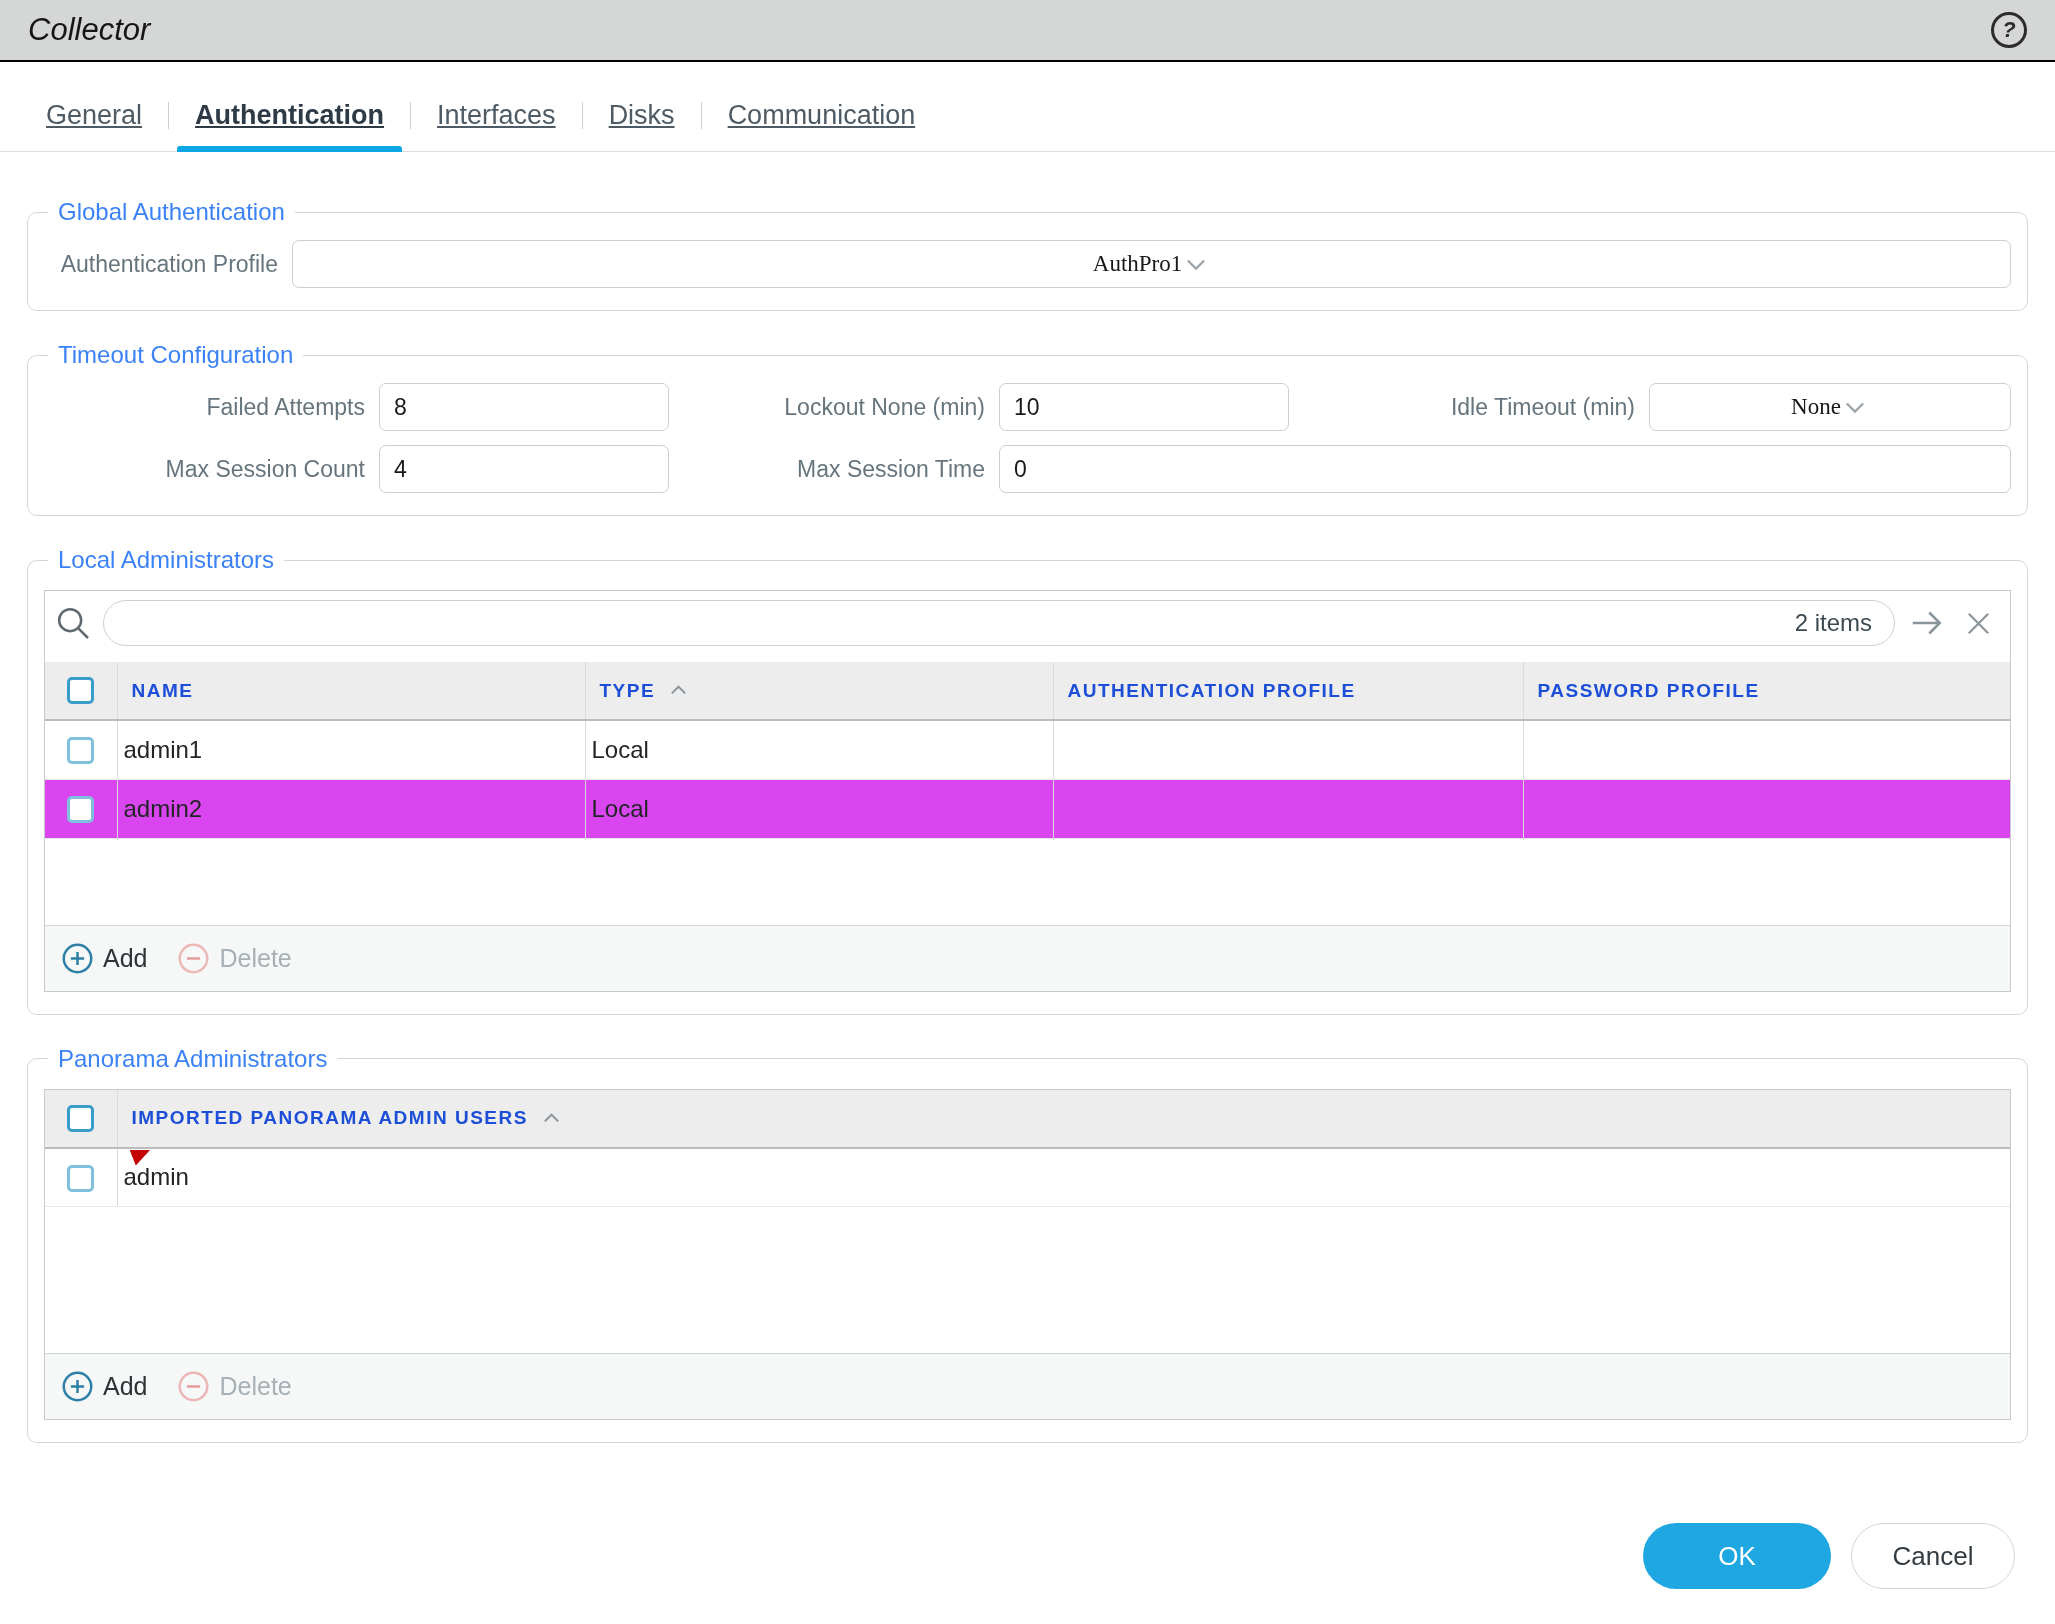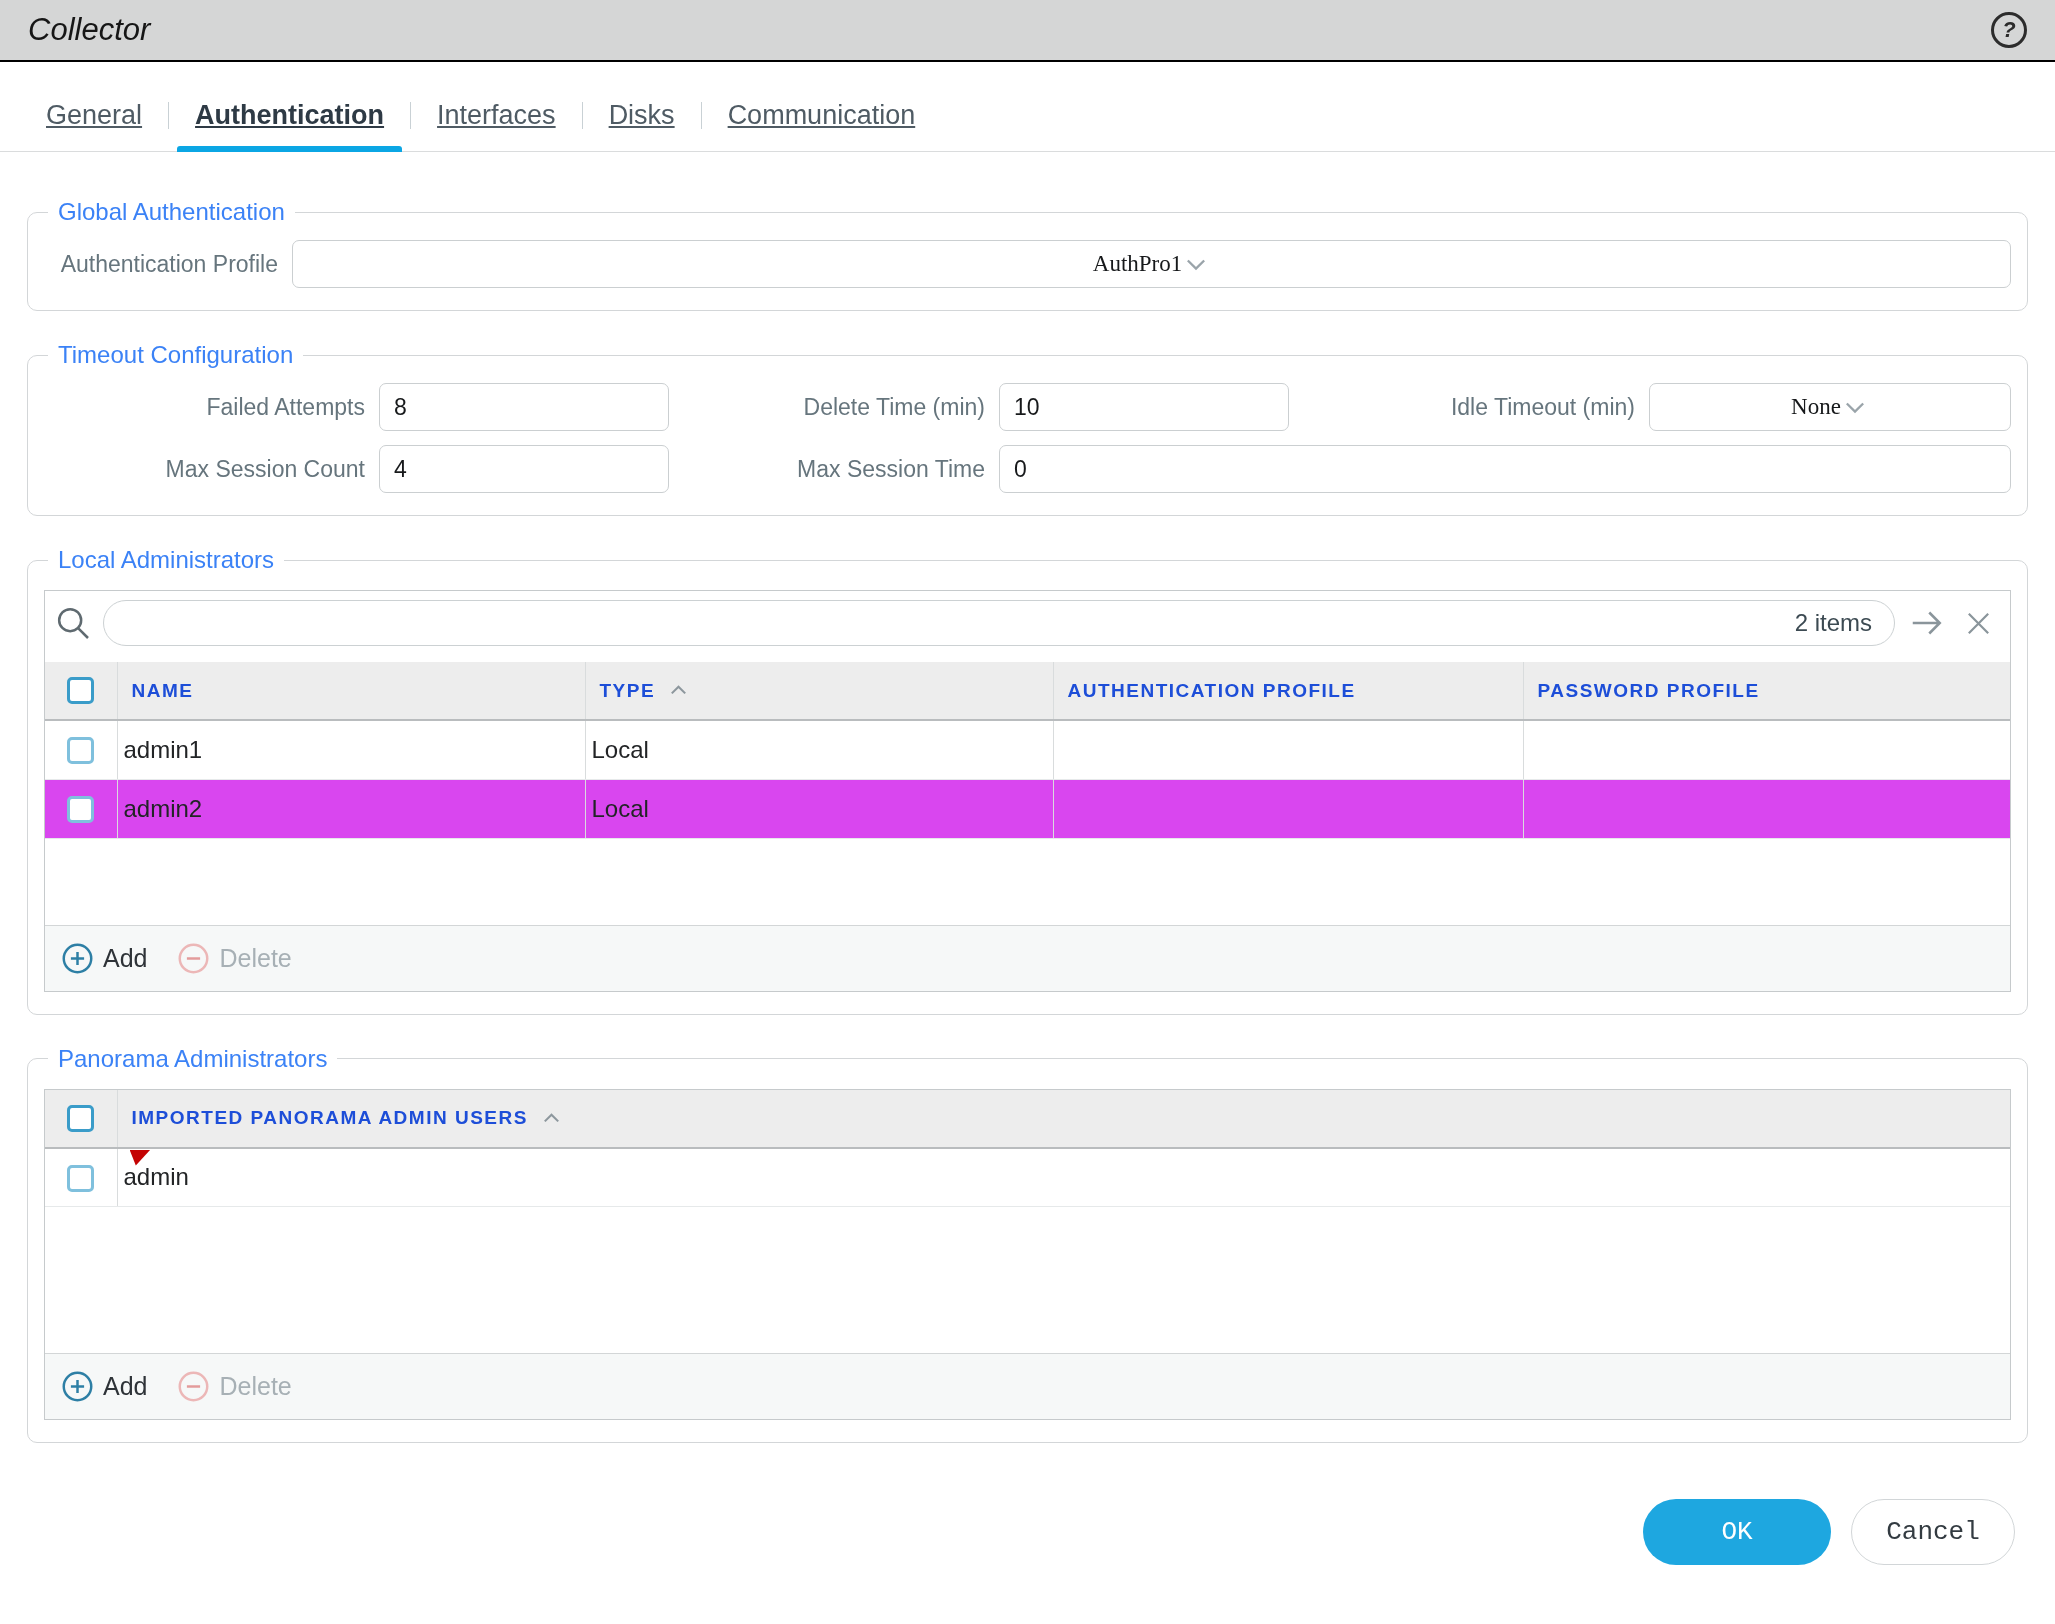--- a/index.html
+++ b/index.html
@@ -80,21 +80,21 @@
 
   .table-footer { height:66px; background:#f6f8f8; border-top:1.5px solid #d3d6d7;
     display:flex; align-items:center; gap:30px; padding:0 16px; }
   .action-btn { display:flex; align-items:center; gap:9px; font-size:25px; cursor:pointer; }
   .action-btn .lbl-add { color:#2e3338; }
   .action-btn .lbl-del { color:#a7b0b5; }
 
   
   .dialog-footer { display:flex; justify-content:flex-end; gap:20px; margin:56px 40px 0 0; }
   .btn { height:66px; border-radius:34px; font-size:26px; display:flex; align-items:center;
-    justify-content:center; cursor:pointer; font-family:Liberation Mono, monospace; border:none; }
+    justify-content:center; cursor:pointer; font-family:Liberation Sans, sans-serif; border:none;margin-top:24px; }
   .btn-ok { width:188px; background:#1ea7e0; color:#ffffff; }
   .btn-cancel { width:164px; background:#ffffff; border:1.5px solid #d2d6d8; color:#333b41; }
 </style>
 </head>
 <body>
 
 <div class="titlebar">
   <div class="title">Collector</div>
   <div class="help-circle">
     <span>?</span>
@@ -135,21 +135,21 @@
       </svg>
     </div>
   </div>
 </fieldset>
 
 <fieldset>
   <legend>Timeout Configuration</legend>
   <div class="form-row">
     <div class="form-label w-label-1">Failed Attempts</div>
     <input class="textbox w-290" type="text" value="8" style="">
-    <div class="form-label w-label-2">Delete Time (min)</div>
+    <div class="form-label w-label-2">Lockout None (min)</div>
     <input class="textbox w-290" type="text" value="10" style="">
     <div class="form-label w-label-3">Idle Timeout (min)</div>
     <div class="selectbox flex1">
       <span class="value">None</span>
       <svg width="28" height="28" viewBox="0 0 24 24">
         <path d="M5 9l7 7 7-7" fill="none" stroke="#9aa4aa" stroke-width="2"></path>
       </svg>
     </div>
   </div>
   <div class="form-row" style="margin-top:14px;">

